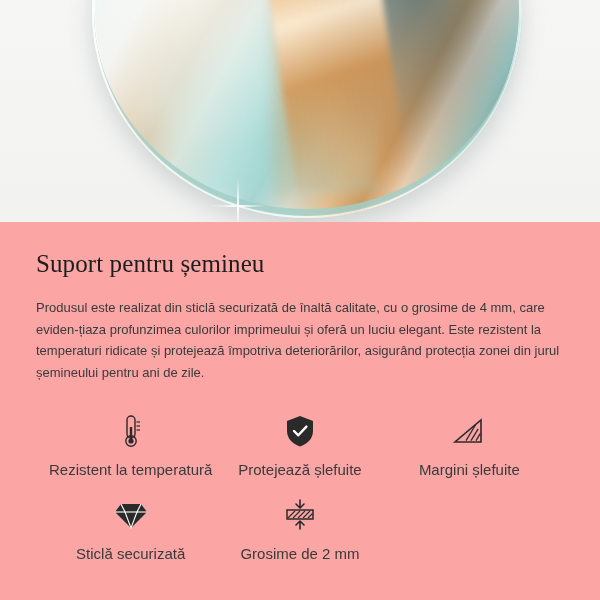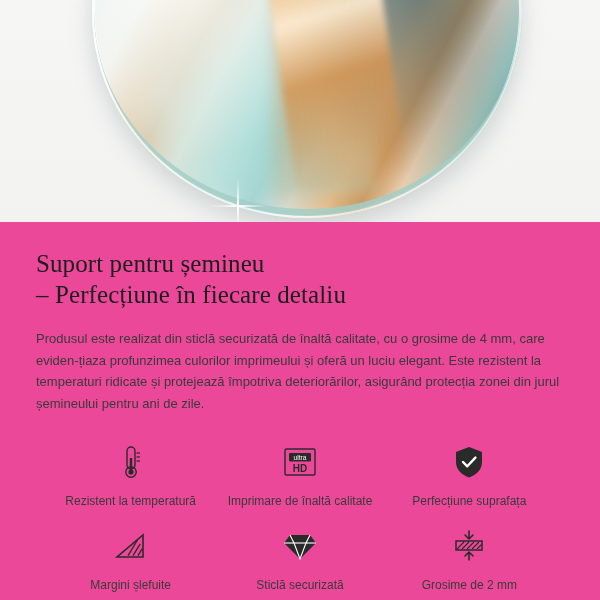--- a/index.html
+++ b/index.html
@@ -10,21 +10,21 @@
     width: 600px;
     height: 600px;
     background: #ffffff;
     font-family: "Liberation Sans", sans-serif;
     overflow: hidden;
   }
   .page {
     position: relative;
     width: 600px;
     height: 600px;
-    background: #ec4899;
+    background: #fca5a5;
     overflow: hidden;
   }
 
   
   .hero {
     position: relative;
     width: 600px;
     height: 222px;
     background: #f3f3f2;
     overflow: hidden;
@@ -183,21 +183,21 @@
   }
   .feature-icon {
     width: 44px;
     height: 44px;
     display: flex;
     align-items: center;
     justify-content: center;
     margin-bottom: 10px;
   }
   .feature-label {
-    font-size: 12px;
+    font-size: 15px;
     color: #3a3a3a;
     line-height: 14px;
   }
   svg { display: block; }
 </style>
 </head>
 <body>
 
 <div class="page">
 
@@ -210,21 +210,20 @@
     </div>
     <div class="plate-rim"></div>
     <div class="plate-edge"></div>
     <div class="sparkle"></div>
   </div>
 
   <div class="content">
 
     <h1 class="headline">
       <span>Suport pentru șemineu</span>
-      <span class="l2">– Perfecțiune în fiecare detaliu</span>
     </h1>
 
     <p class="body-copy">Produsul este realizat din sticlă securizată de înaltă calitate, cu o grosime de 4 mm, care eviden-țiaza profunzimea culorilor imprimeului și oferă un luciu elegant. Este rezistent la temperaturi ridicate și protejează împotriva deteriorărilor, asigurând protecția zonei din jurul șemineului pentru ani de zile.</p>
 
     <div class="features">
 
       <div class="feature">
         <div class="feature-icon">
           <svg width="34" height="38" viewBox="0 0 34 38">
             <rect x="13" y="4" width="8" height="22" rx="4" fill="none" stroke="#2a2a2a" stroke-width="1.4"></rect>
@@ -232,40 +231,29 @@
             <circle cx="17" cy="29" r="2.6" fill="#2a2a2a"></circle>
             <rect x="15.8" y="15" width="2.4" height="12" fill="#2a2a2a"></rect>
             <line x1="22.5" y1="10" x2="26" y2="10" stroke="#2a2a2a" stroke-width="1.2"></line>
             <line x1="22.5" y1="14" x2="26" y2="14" stroke="#2a2a2a" stroke-width="1.2"></line>
             <line x1="22.5" y1="18" x2="26" y2="18" stroke="#2a2a2a" stroke-width="1.2"></line>
           </svg>
         </div>
         <div class="feature-label">Rezistent la temperatură</div>
       </div>
 
-      <div class="feature">
-        <div class="feature-icon">
-          <svg width="38" height="38" viewBox="0 0 38 38">
-            <rect x="4" y="6" width="30" height="26" rx="1.5" fill="none" stroke="#2a2a2a" stroke-width="1.4"></rect>
-            <rect x="8" y="10" width="22" height="8.5" rx="1" fill="#2a2a2a"></rect>
-            <text x="19" y="16.8" text-anchor="middle" font-family="Liberation Sans, sans-serif" font-size="6.6" fill="#ffffff">ultra</text>
-            <text x="19" y="28.5" text-anchor="middle" font-family="Liberation Sans, sans-serif" font-size="10" font-weight="bold" fill="#2a2a2a">HD</text>
-          </svg>
-        </div>
-        <div class="feature-label">Imprimare de înaltă calitate</div>
-      </div>
 
       <div class="feature">
         <div class="feature-icon">
           <svg width="34" height="38" viewBox="0 0 34 38">
             <path d="M17 4 L30 9 V19 C30 27 23.5 32.5 17 34.5 C10.5 32.5 4 27 4 19 V9 Z" fill="#2a2a2a"></path>
             <path d="M11 19 L15.3 23.3 L23.4 14.6" fill="none" stroke="#ffffff" stroke-width="2.4" stroke-linecap="round" stroke-linejoin="round"></path>
           </svg>
         </div>
-        <div class="feature-label">Perfecțiune suprafața</div>
+        <div class="feature-label">Protejează șlefuite</div>
       </div>
 
       <div class="feature">
         <div class="feature-icon">
           <svg width="38" height="34" viewBox="0 0 38 34">
             <path d="M5 28 L31 28 L31 6 Z" fill="none" stroke="#2a2a2a" stroke-width="1.6"></path>
             <line x1="16" y1="26.6" x2="25.5" y2="11" stroke="#2a2a2a" stroke-width="1.3"></line>
             <line x1="21" y1="26.6" x2="28.2" y2="14.8" stroke="#2a2a2a" stroke-width="1.3"></line>
             <line x1="26" y1="26.6" x2="30.2" y2="19.6" stroke="#2a2a2a" stroke-width="1.3"></line>
           </svg>

